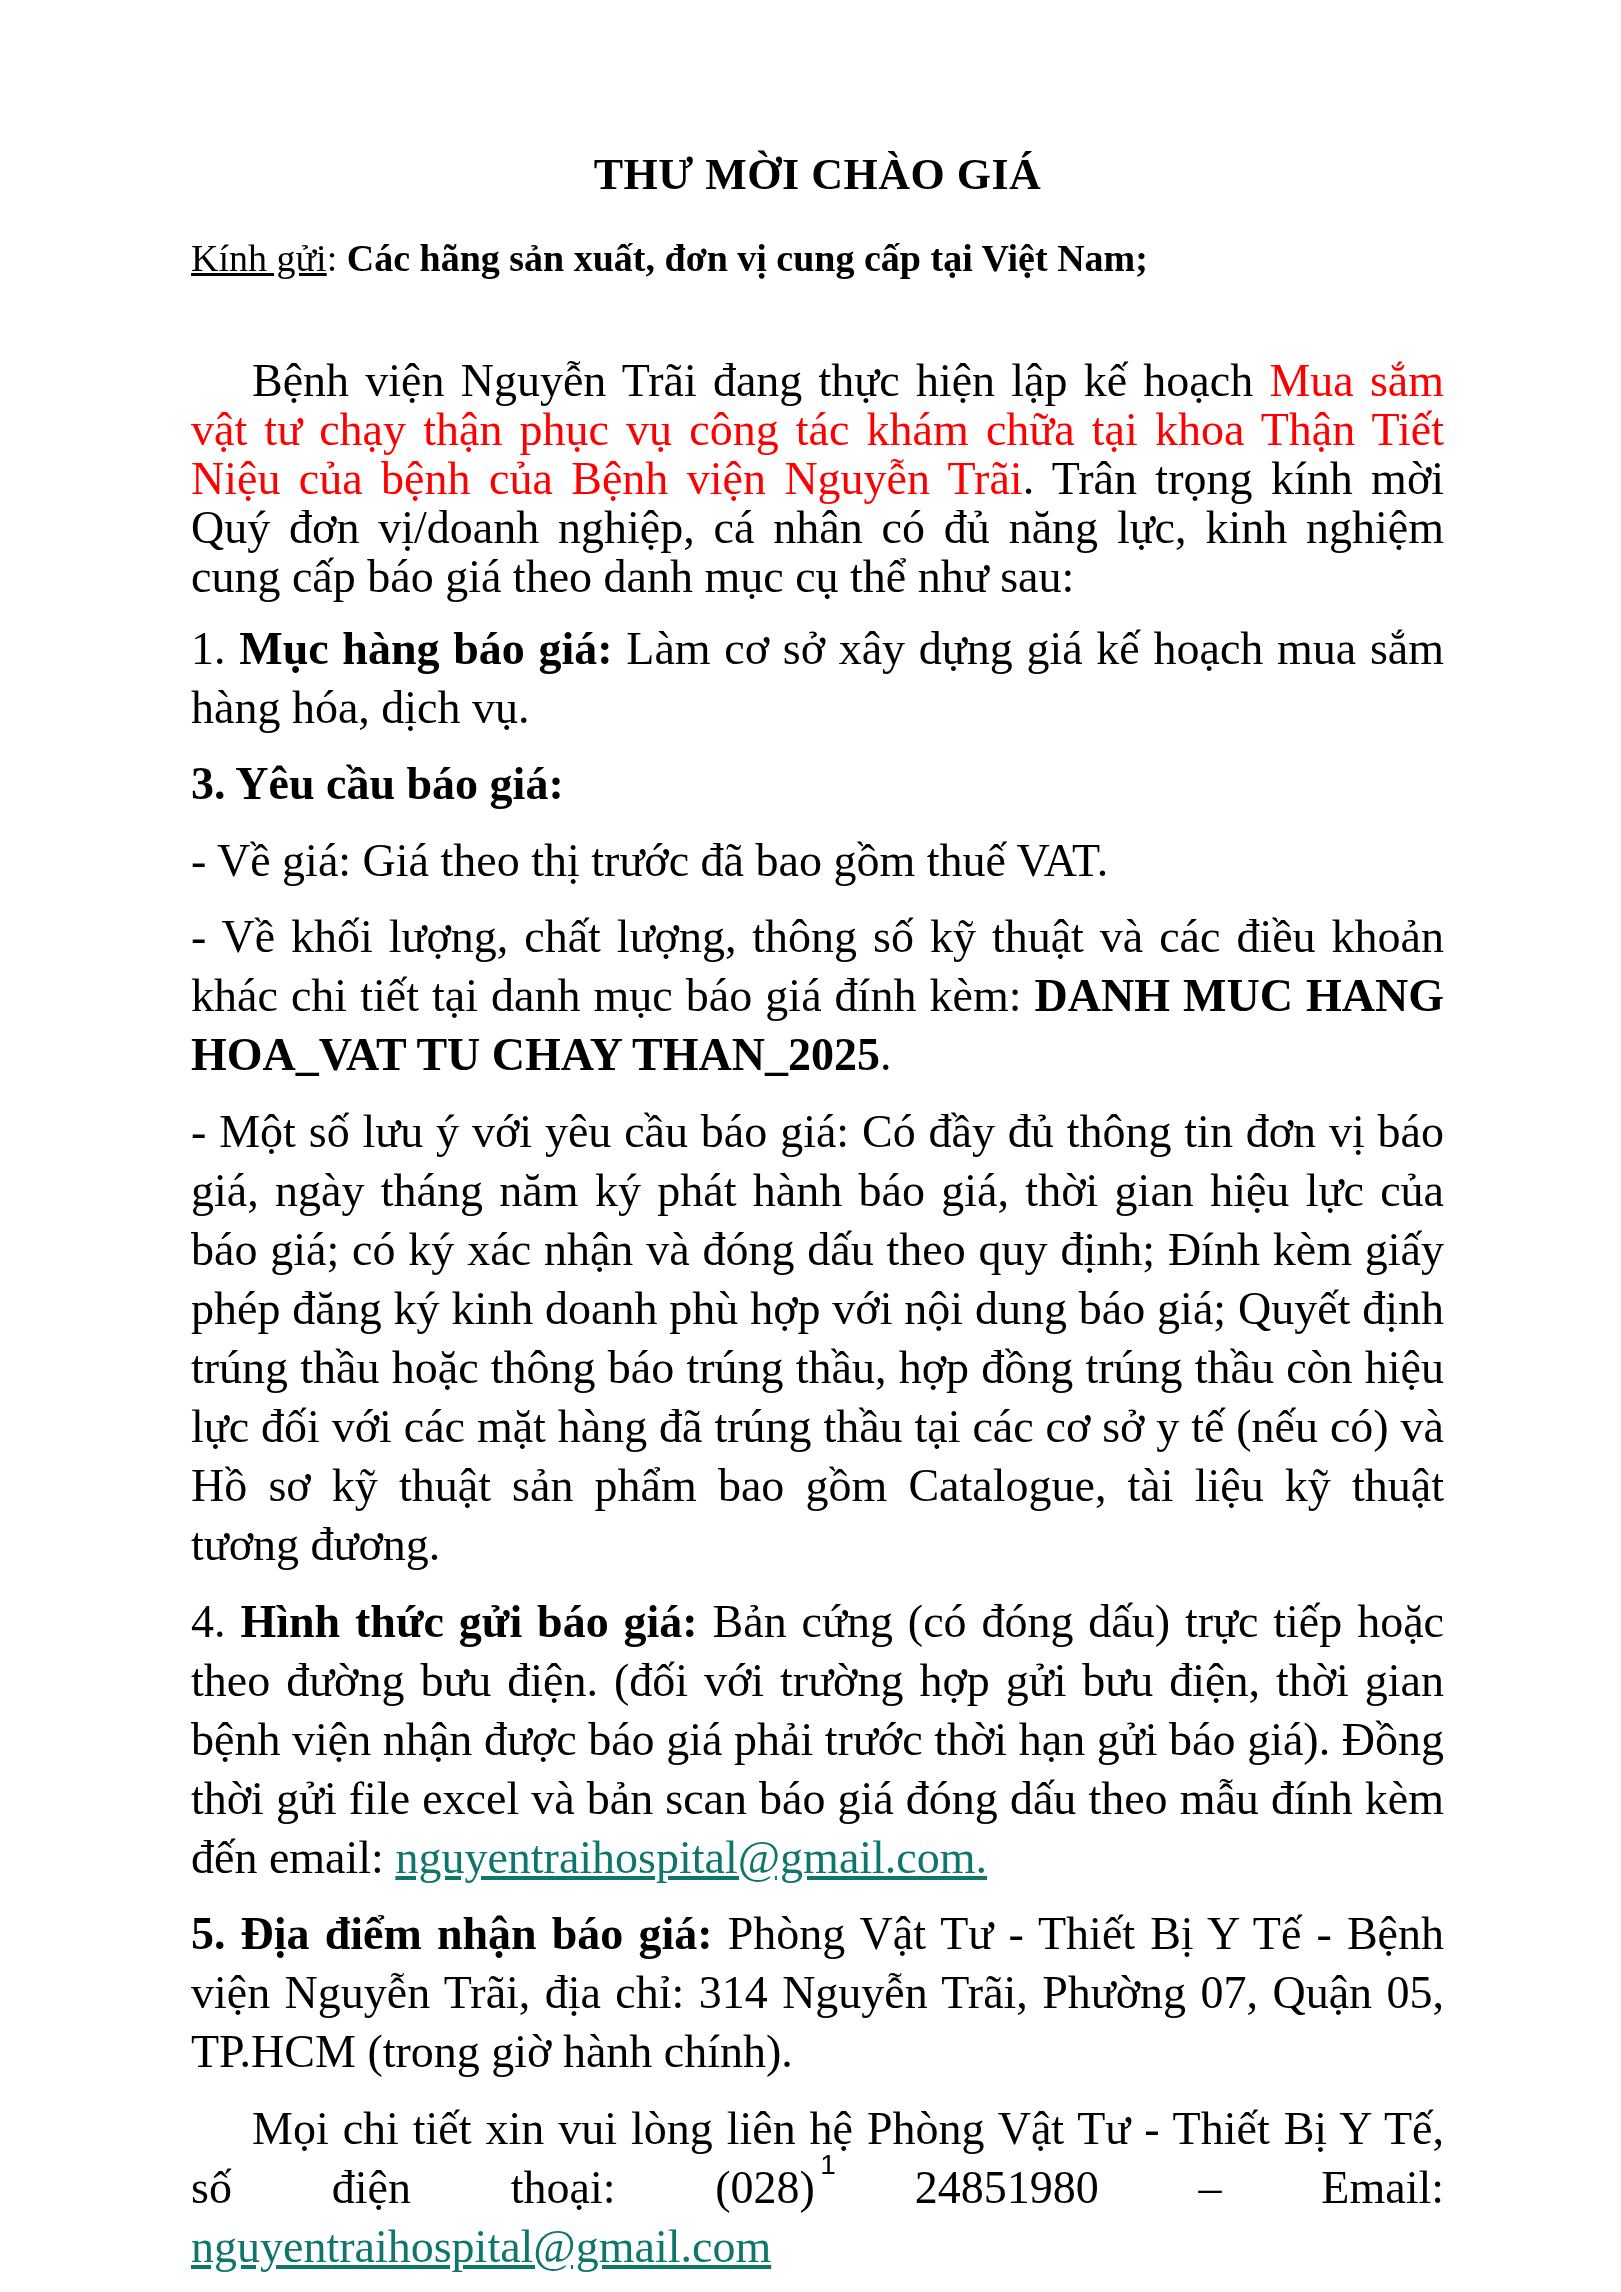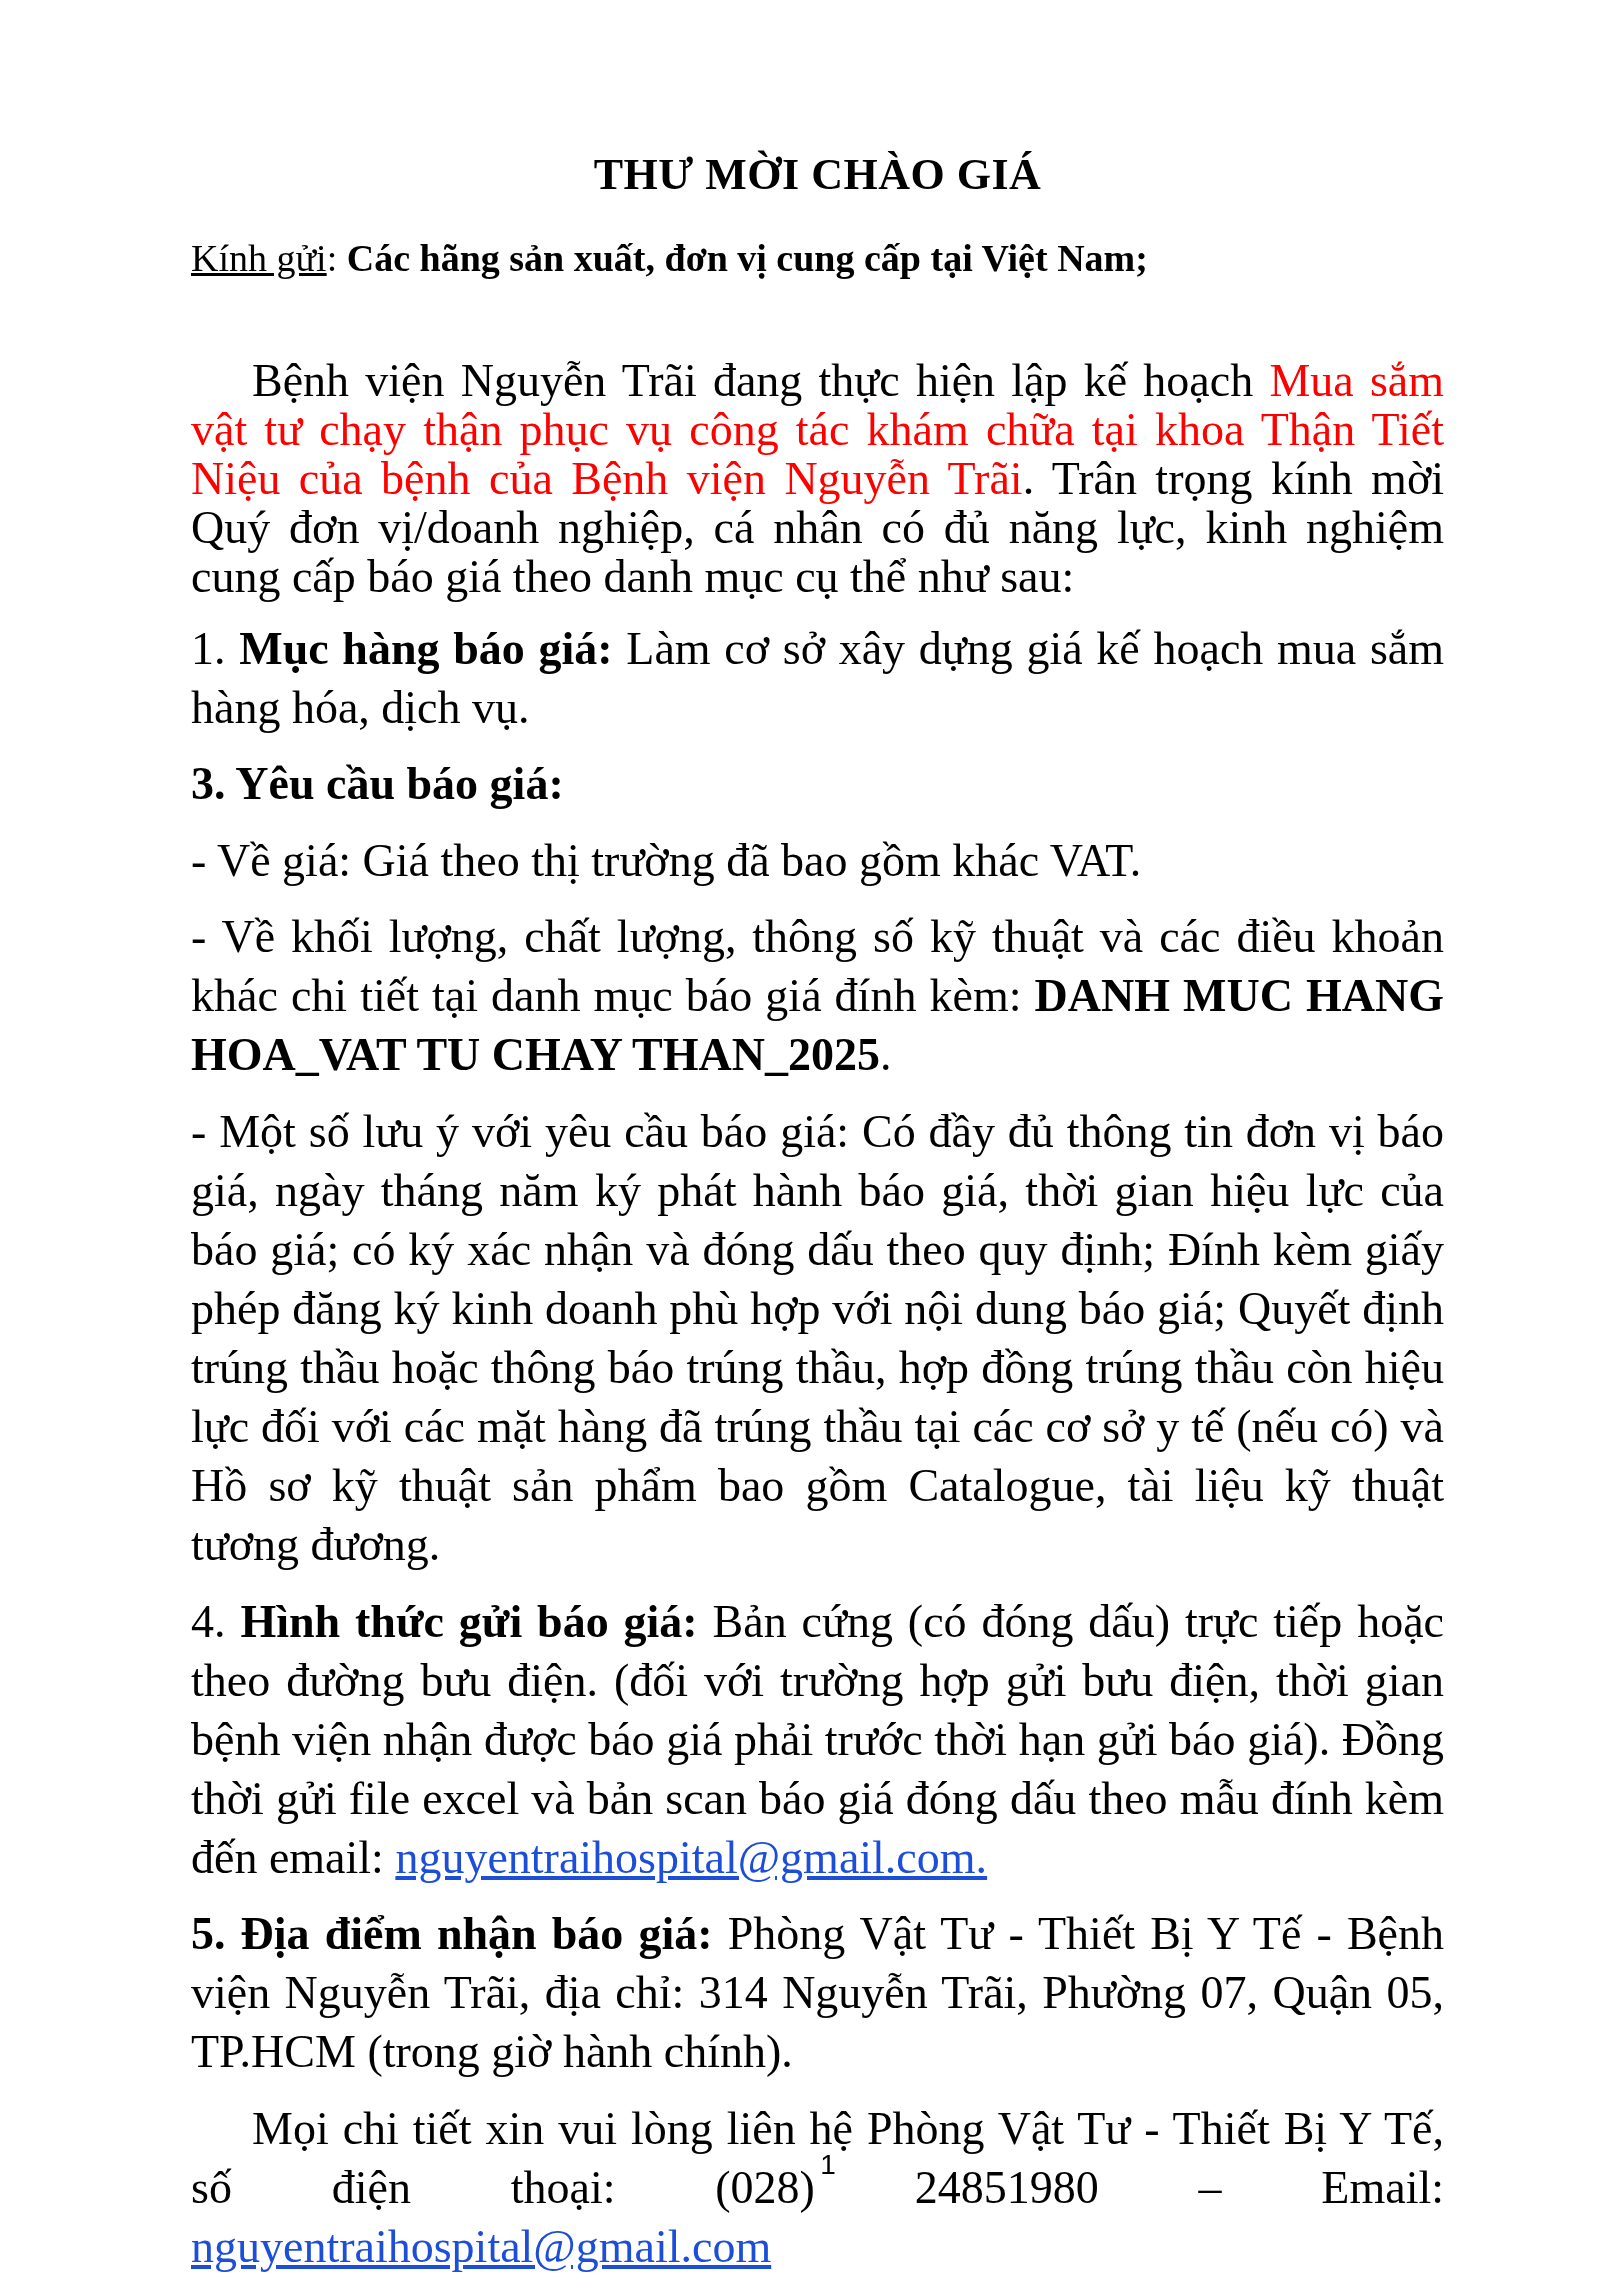--- a/index.html
+++ b/index.html
@@ -37,21 +37,21 @@
   }
   .intro {
     margin-top: 71px;
     line-height: 49px;
   }
   .indent { text-indent: 61px; }
   .u  { text-decoration: underline; }
   .b  { font-weight: 700; }
   .red { color: #ff0000; }
   a.link {
-    color: #1d4ed8;
+    color: #0f766e;
     text-decoration: underline;
     cursor: pointer;
     margin-top: 20px;
   }
   .page-num {
     position: absolute;
     top: 2148px;
     left: 191px;
     width: 1274px;
     text-align: center;
@@ -69,21 +69,21 @@
 
   <p class="salutation"><span class="u">Kính gửi</span><span>: </span><span class="b">Các hãng sản xuất, đơn vị cung cấp tại Việt Nam;</span></p>
 
   <p class="para intro indent"><span>Bệnh viện Nguyễn Trãi đang thực hiện lập kế hoạch </span><span class="red">Mua sắm vật tư chạy thận phục vụ công tác khám chữa tại khoa Thận Tiết Niệu của bệnh của Bệnh viện Nguyễn Trãi</span><span>. Trân trọng kính mời Quý đơn vị/doanh nghiệp, cá nhân có đủ năng lực, kinh nghiệm cung cấp báo giá theo danh mục cụ thể như sau:</span></p>
 
   <p class="para"><span>1</span><span>. </span><span class="b">Mục hàng báo giá: </span><span>Làm cơ sở xây dựng giá kế hoạch mua sắm hàng hóa, dịch vụ.</span></p>
 
 
   <p class="para"><span class="b">3. Yêu cầu báo giá:</span></p>
 
-  <p class="para"><span>- Về giá: Giá theo thị trường đã bao gồm khác VAT.</span></p>
+  <p class="para"><span>- Về giá: Giá theo thị trước đã bao gồm thuế VAT.</span></p>
 
   <p class="para"><span>- Về khối lượng, chất lượng, thông số kỹ thuật và các điều khoản khác chi tiết tại danh mục báo giá đính kèm: </span><span class="b">DANH MUC HANG HOA_VAT TU CHAY THAN_2025</span><span>.</span></p>
 
   <p class="para"><span>- Một số lưu ý với yêu cầu báo giá: Có đầy đủ thông tin đơn vị báo giá, ngày tháng năm ký phát hành báo giá, thời gian hiệu lực của báo giá; có ký xác nhận và đóng dấu theo quy định; Đính kèm giấy phép đăng ký kinh doanh phù hợp với nội dung báo giá; Quyết định trúng thầu hoặc thông báo trúng thầu, hợp đồng trúng thầu còn hiệu lực đối với các mặt hàng đã trúng thầu tại các cơ sở y tế (nếu có) và Hồ sơ kỹ thuật sản phẩm bao gồm Catalogue, tài liệu kỹ thuật tương đương.</span></p>
 
   <p class="para"><span>4</span><span>. </span><span class="b">Hình thức gửi báo giá: </span><span>Bản cứng (có đóng dấu) trực tiếp hoặc theo đường bưu điện. (đối với trường hợp gửi bưu điện, thời gian bệnh viện nhận được báo giá phải trước thời hạn gửi báo giá). Đồng thời gửi file excel và bản scan báo giá đóng dấu theo mẫu đính kèm đến email: </span><a class="link">nguyentraihospital@gmail.com.</a></p>
 
   <p class="para"><span class="b">5. Địa điểm nhận báo giá: </span><span>Phòng Vật Tư - Thiết Bị Y Tế - Bệnh viện Nguyễn Trãi, địa chỉ: 314 Nguyễn Trãi, Phường 07, Quận 05, TP.HCM (trong giờ hành chính).</span></p>
 
   <p class="para indent"><span>Mọi chi tiết xin vui lòng liên hệ Phòng Vật Tư - Thiết Bị Y Tế, số điện thoại: (028) 24851980 – Email: </span><a class="link">nguyentraihospital@gmail.com</a></p>

